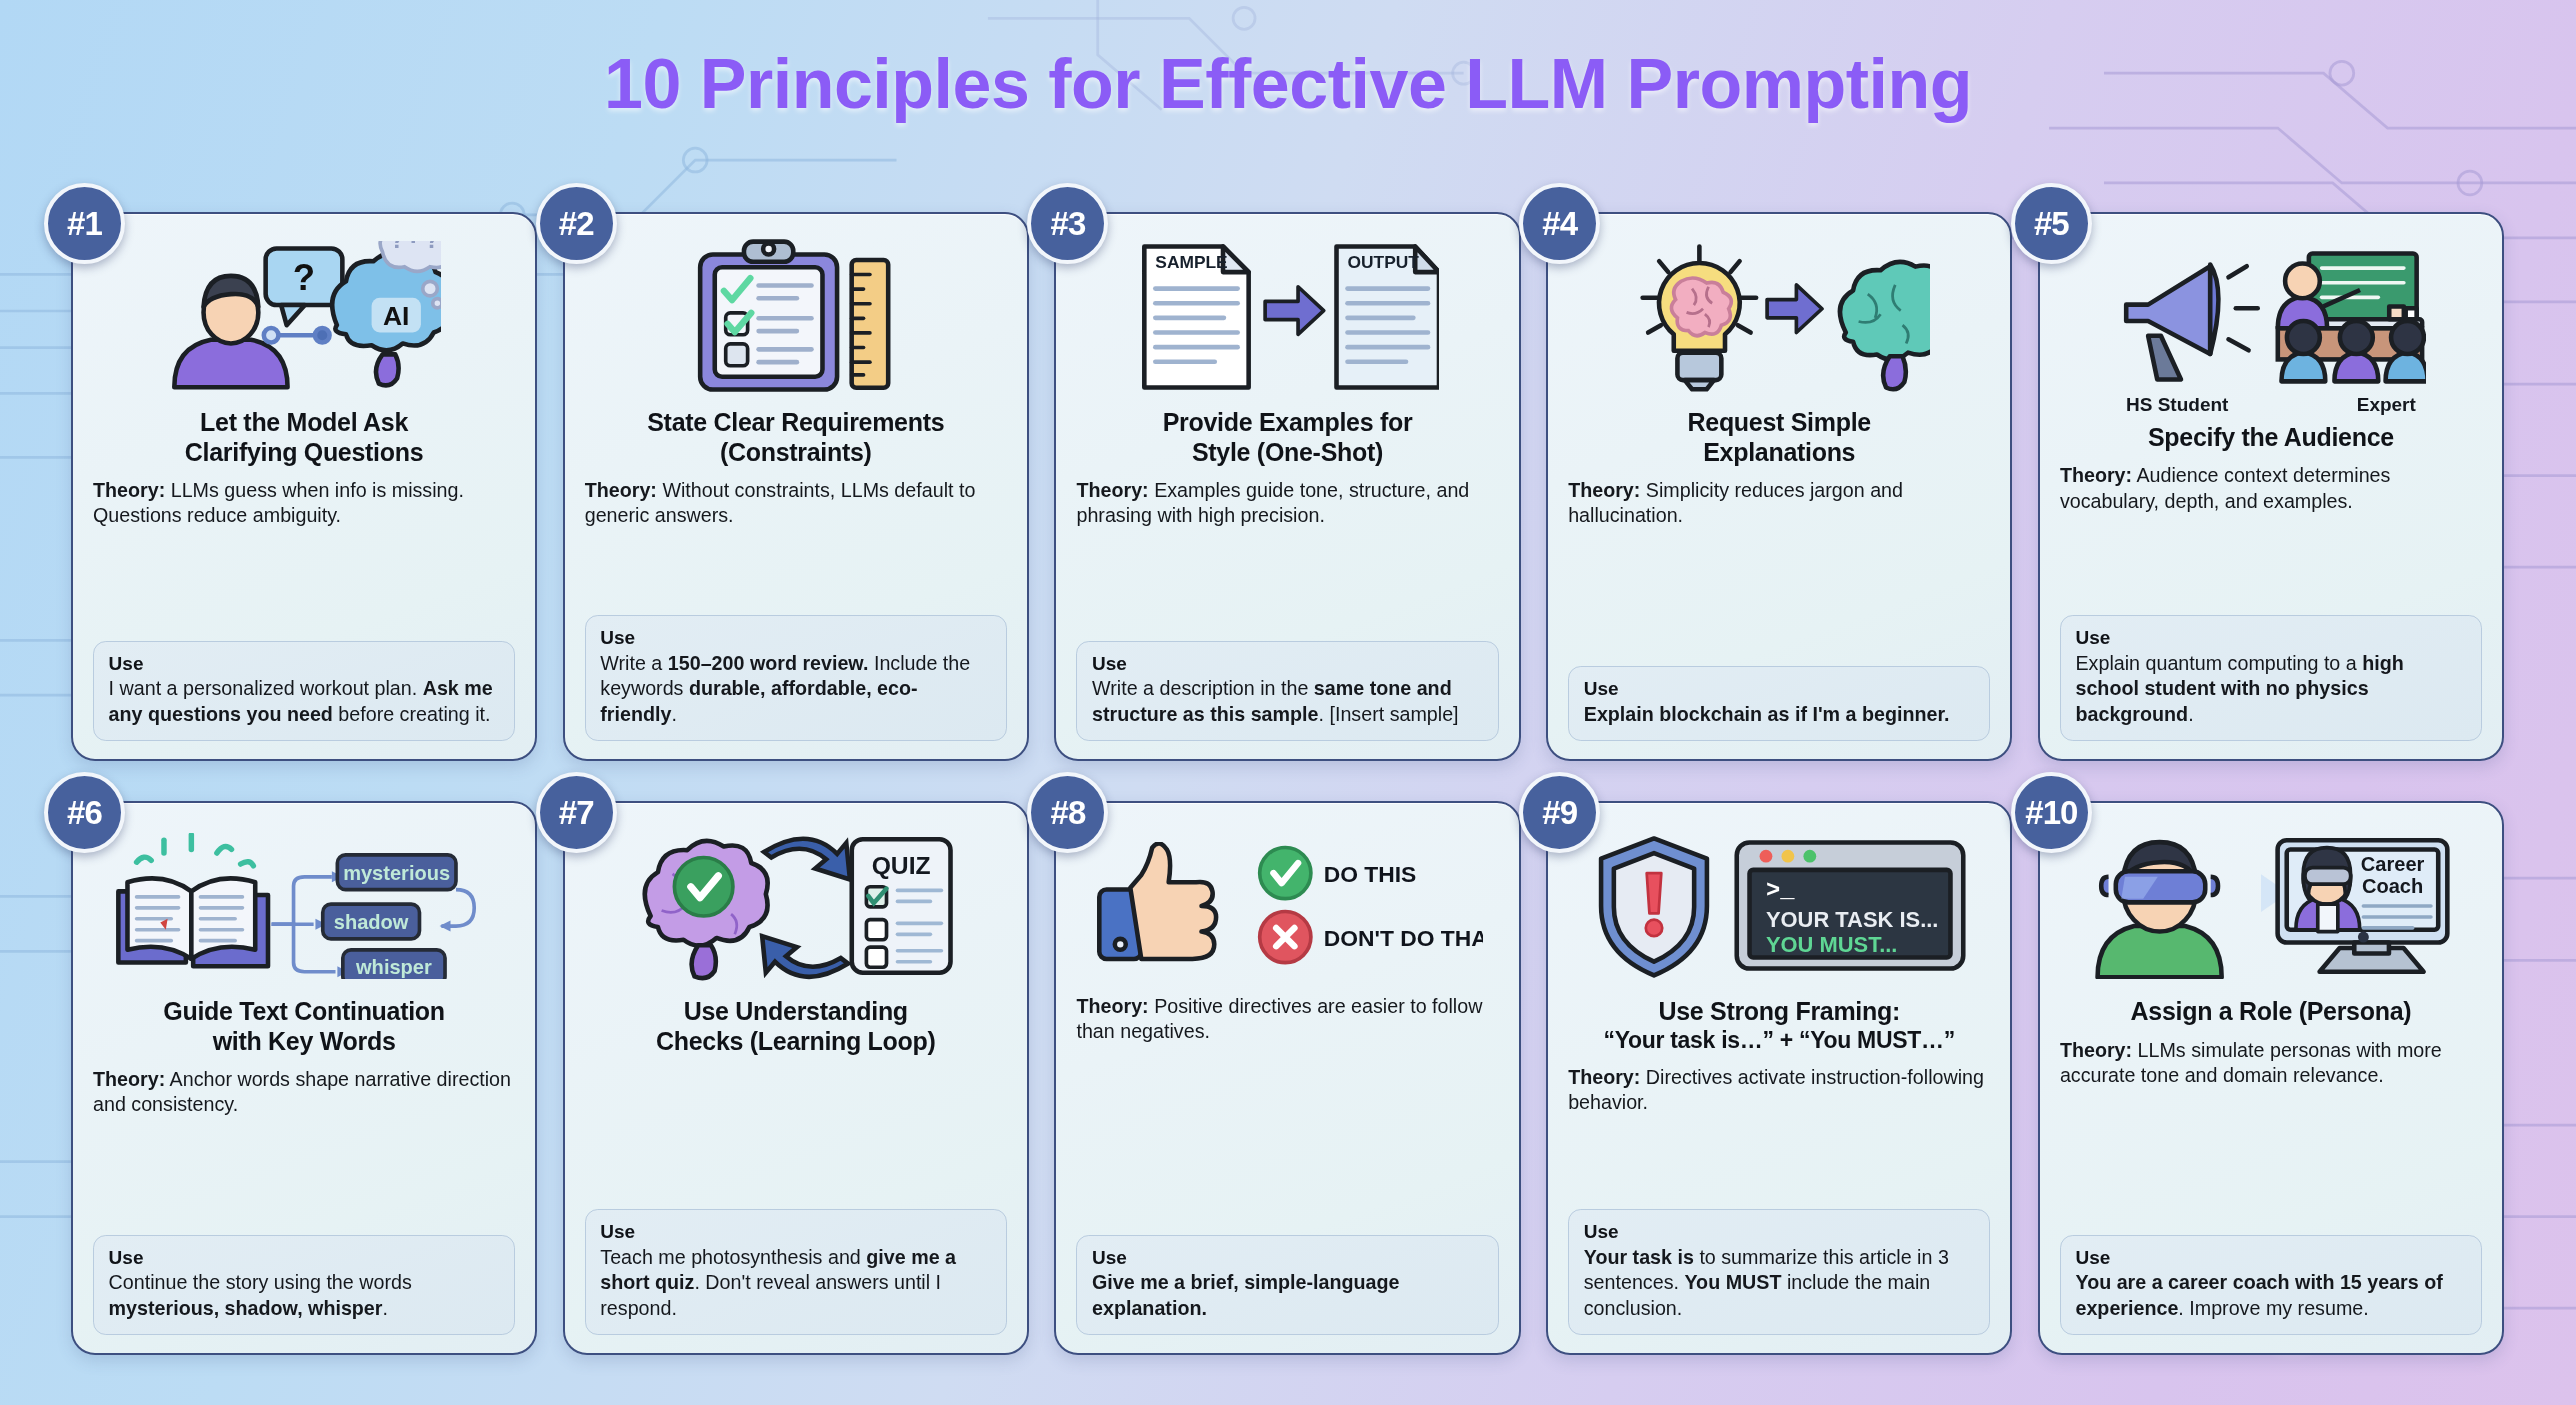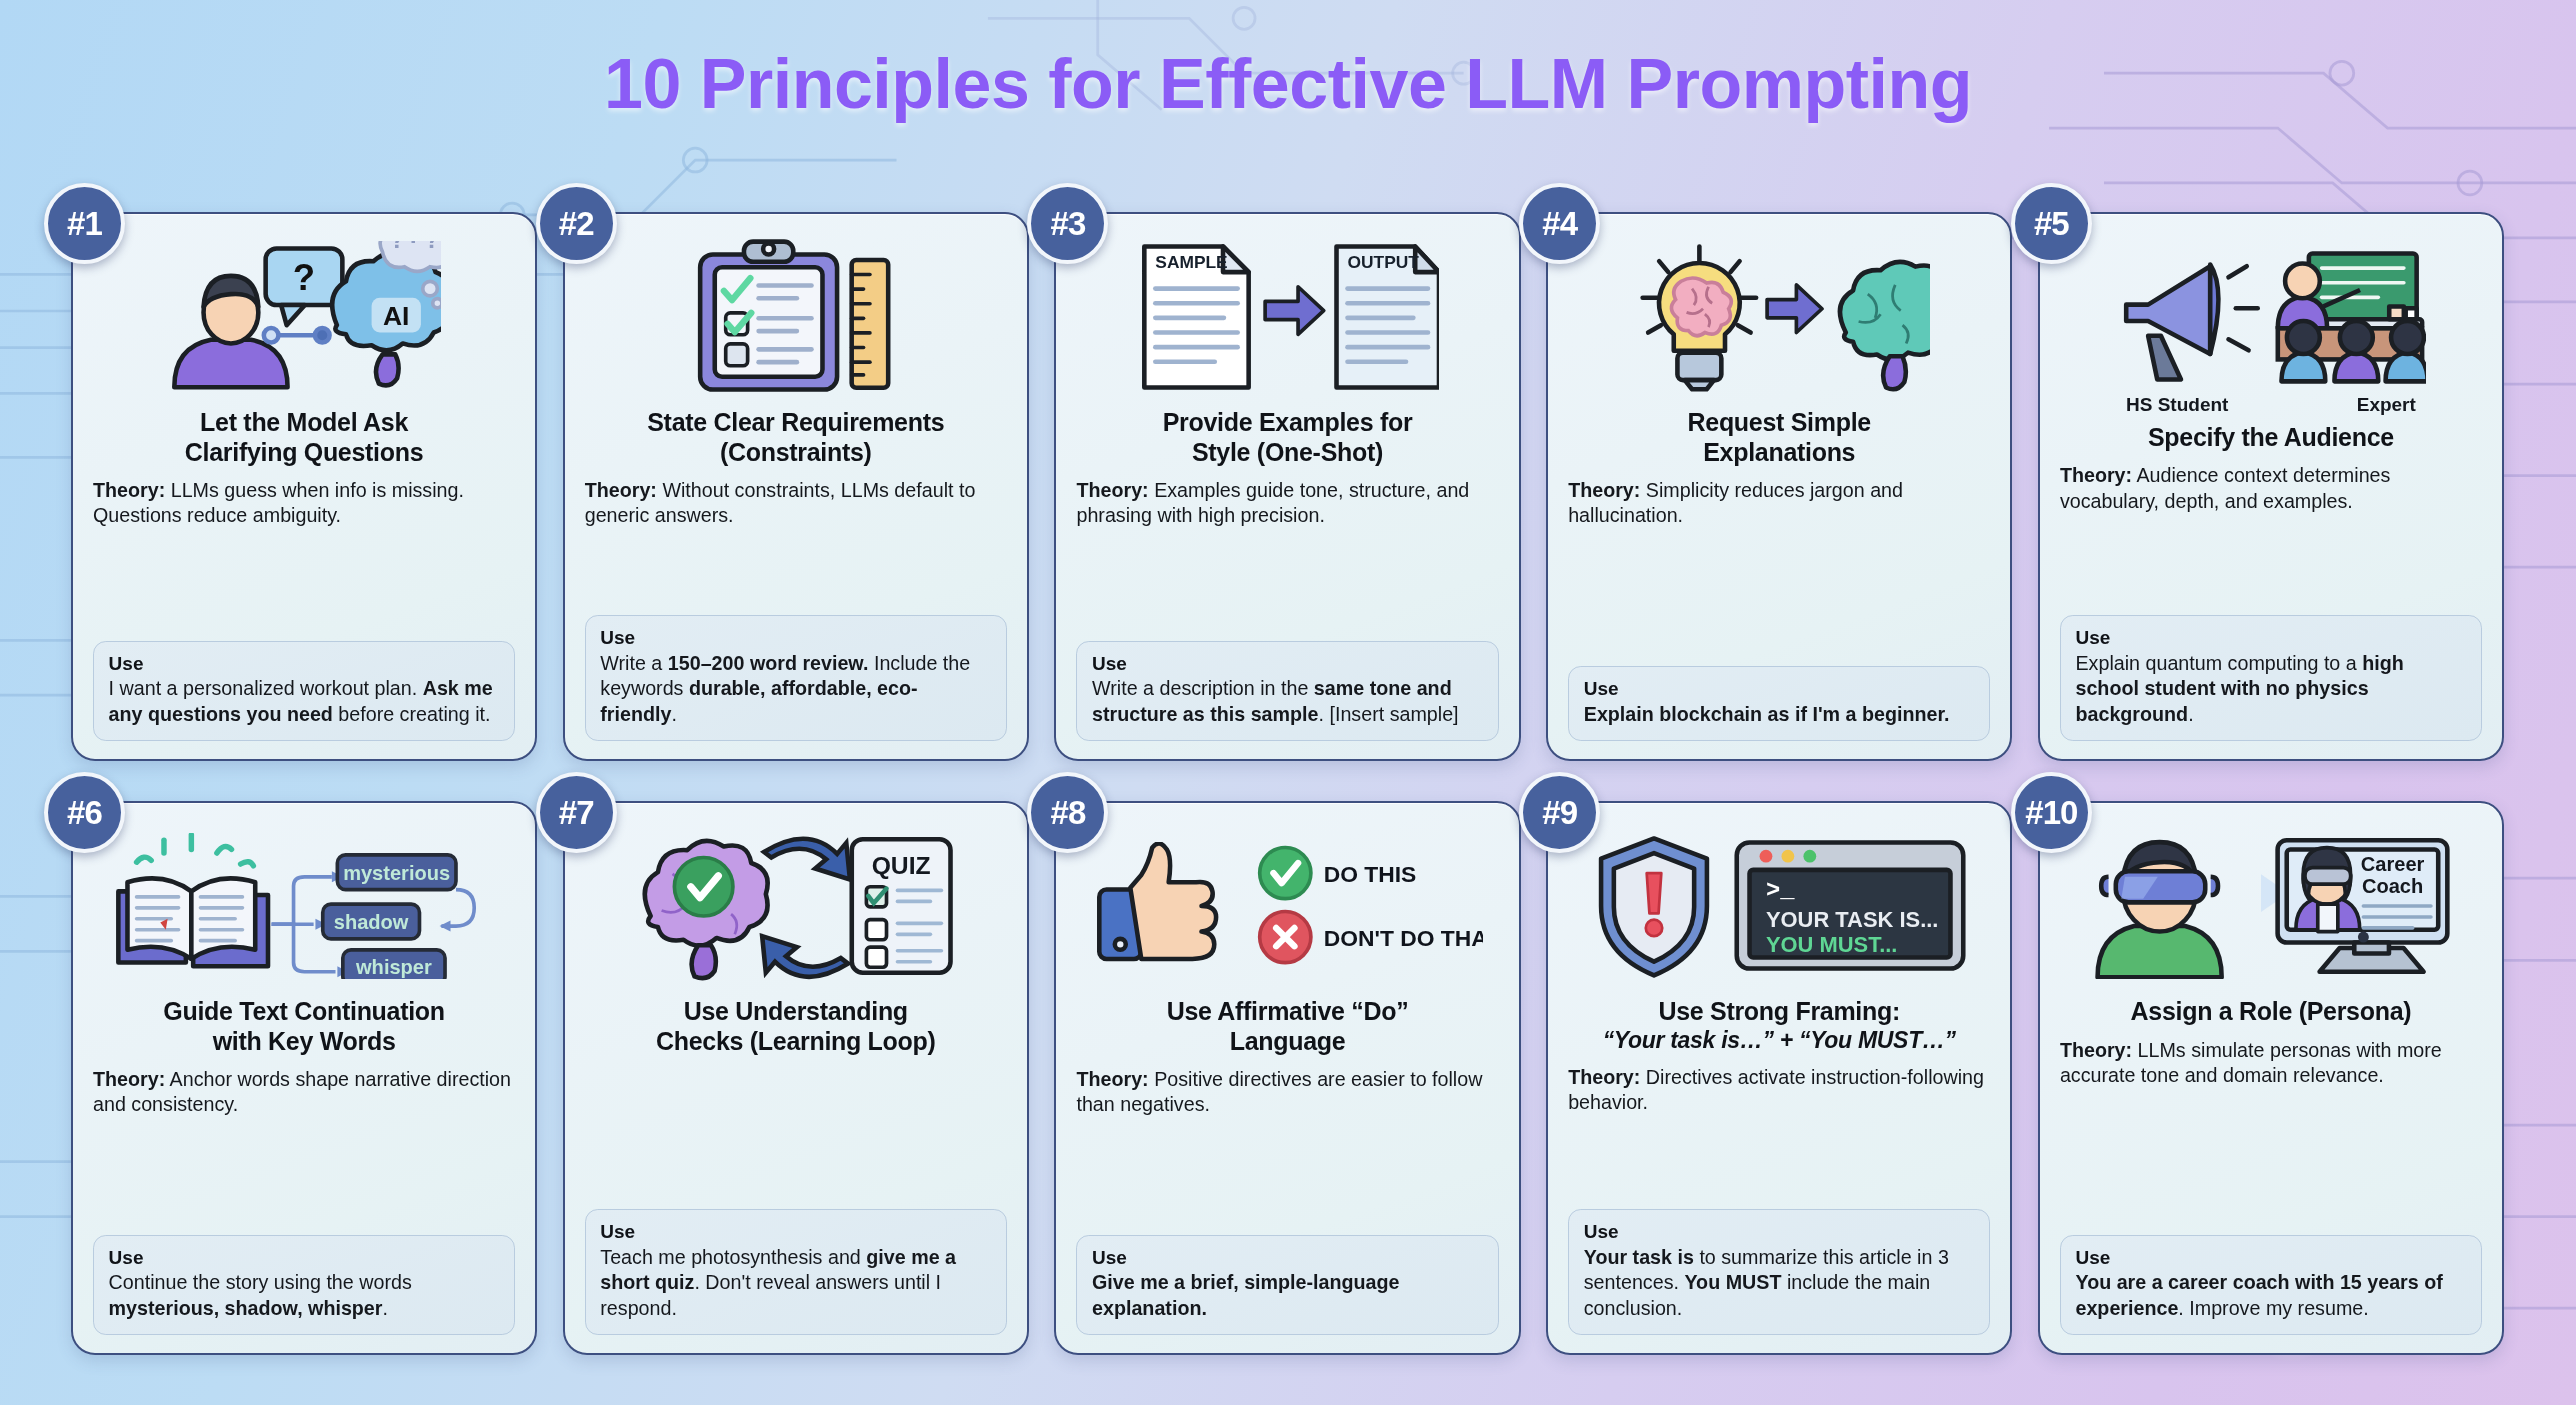--- a/index.html
+++ b/index.html
@@ -533,23 +533,20 @@
         <path d="M21 34 l9 11 l18-22" stroke="#fff" stroke-width="7" fill="none" stroke-linecap="round" stroke-linejoin="round"></path>
         <text x="76" y="44" font-size="25" font-weight="700" fill="#10141c" font-family="Liberation Sans, sans-serif">DO THIS</text>
         <circle cx="34" cy="104" r="28" fill="#e0555f" stroke="#b53a44" stroke-width="4"></circle>
         <g stroke="#fff" stroke-width="7" stroke-linecap="round">
           <line x1="24" y1="94" x2="44" y2="114"></line>
             <line x1="44" y1="94" x2="24" y2="114"></line>
         </g>
         <text x="76" y="114" font-size="25" font-weight="700" fill="#10141c" font-family="Liberation Sans, sans-serif">DON'T DO THAT</text>
       </svg>
     </div>
-    <div class="cardtitle">
-      <span>Use Affirmative “Do”</span><span class="sub">Language</span>
-    </div>
     <div class="theory">
       <b>Theory:</b> <span>Positive directives are easier to follow than negatives.</span>
     </div>
     <div class="usebox">
       <div class="uselabel">Use</div>
       <div class="usetext"><b>Give me a brief, simple-language explanation.</b></div>
     </div>
   </div>
 
   <div class="card">
@@ -572,21 +569,21 @@
         </g>
         <circle cx="38" cy="21" r="7" fill="#ee5e59"></circle>
           <circle cx="62" cy="21" r="7" fill="#f1c44a"></circle>
           <circle cx="86" cy="21" r="7" fill="#4cc26a"></circle>
         <text x="38" y="66" font-size="26" font-weight="700" fill="#ffffff" font-family="Liberation Mono, monospace">&gt;_</text>
         <text x="38" y="98" font-size="24" font-weight="700" fill="#e9edf2" font-family="Liberation Sans, sans-serif">YOUR TASK IS...</text>
         <text x="38" y="126" font-size="24" font-weight="700" fill="#5fd694" font-family="Liberation Sans, sans-serif">YOU MUST...</text>
       </svg>
     </div>
     <div class="cardtitle">
-      <span>Use Strong Framing:</span><span class="sub tiny" style="font-size:23px;font-style:italic;">“Your task is…” + “You MUST…”</span>
+      <span>Use Strong Framing:</span><span class="sub tiny" style="font-size:23px;">“Your task is…” + “You MUST…”</span>
     </div>
     <div class="theory">
       <b>Theory:</b> <span>Directives activate instruction-following behavior.</span>
     </div>
     <div class="usebox">
       <div class="uselabel">Use</div>
       <div class="usetext"><b>Your task is</b><span> to summarize this article in 3 sentences. </span><b>You MUST</b><span> include the main conclusion.</span></div>
     </div>
   </div>
 

